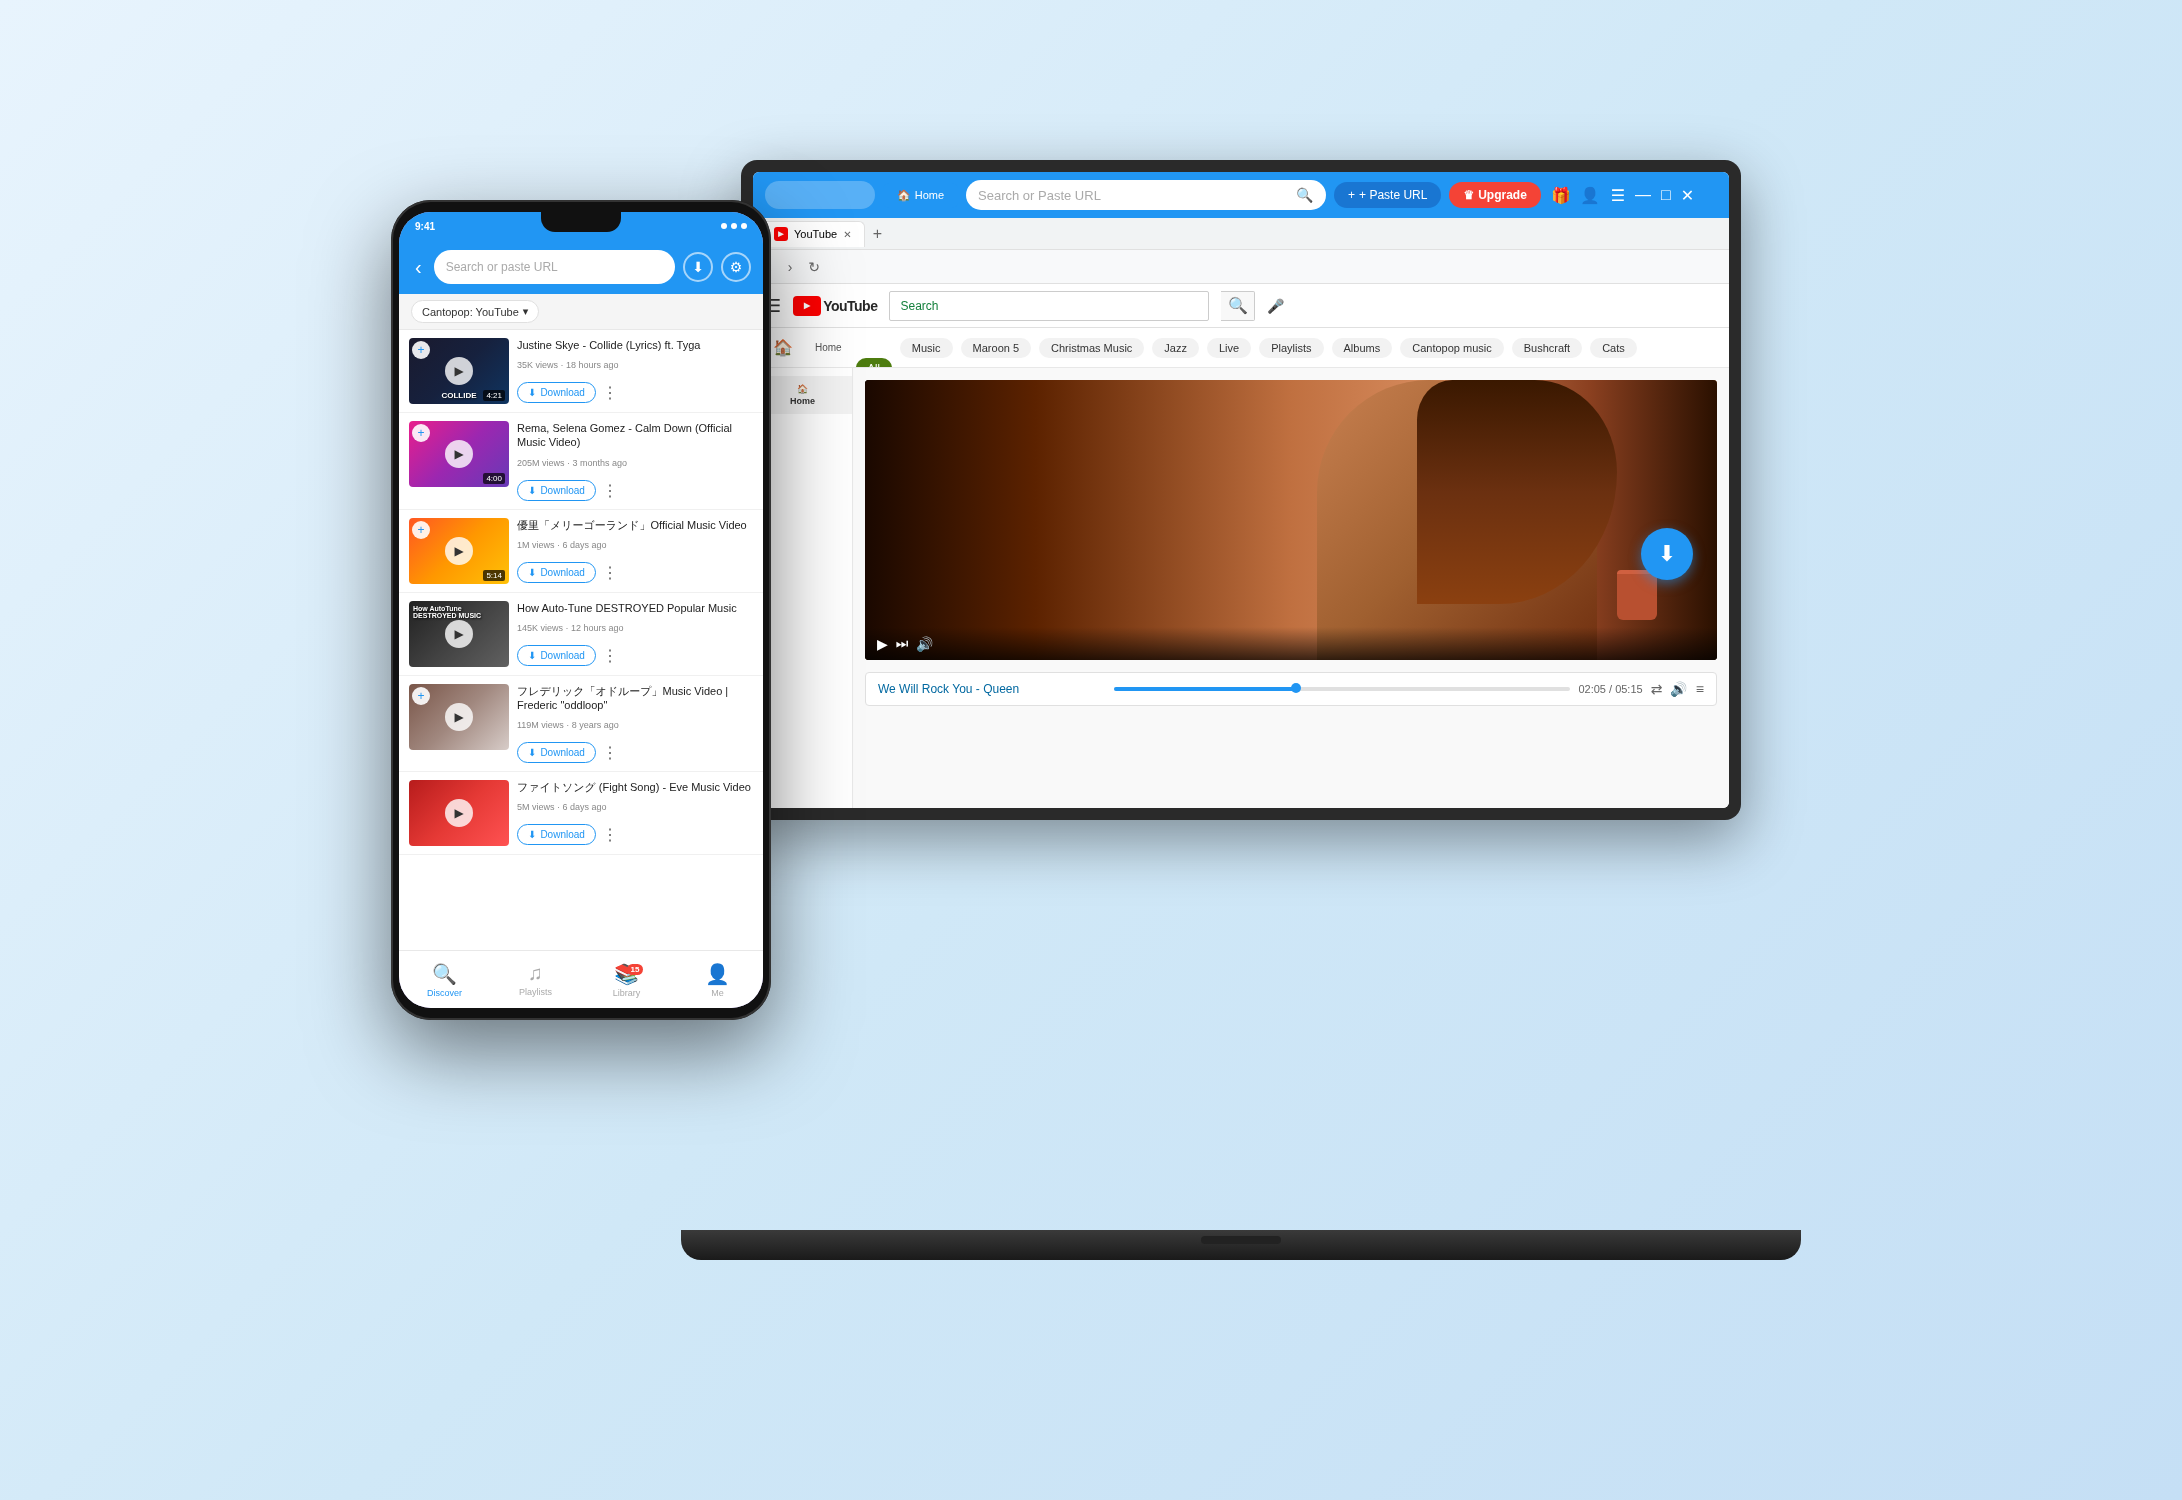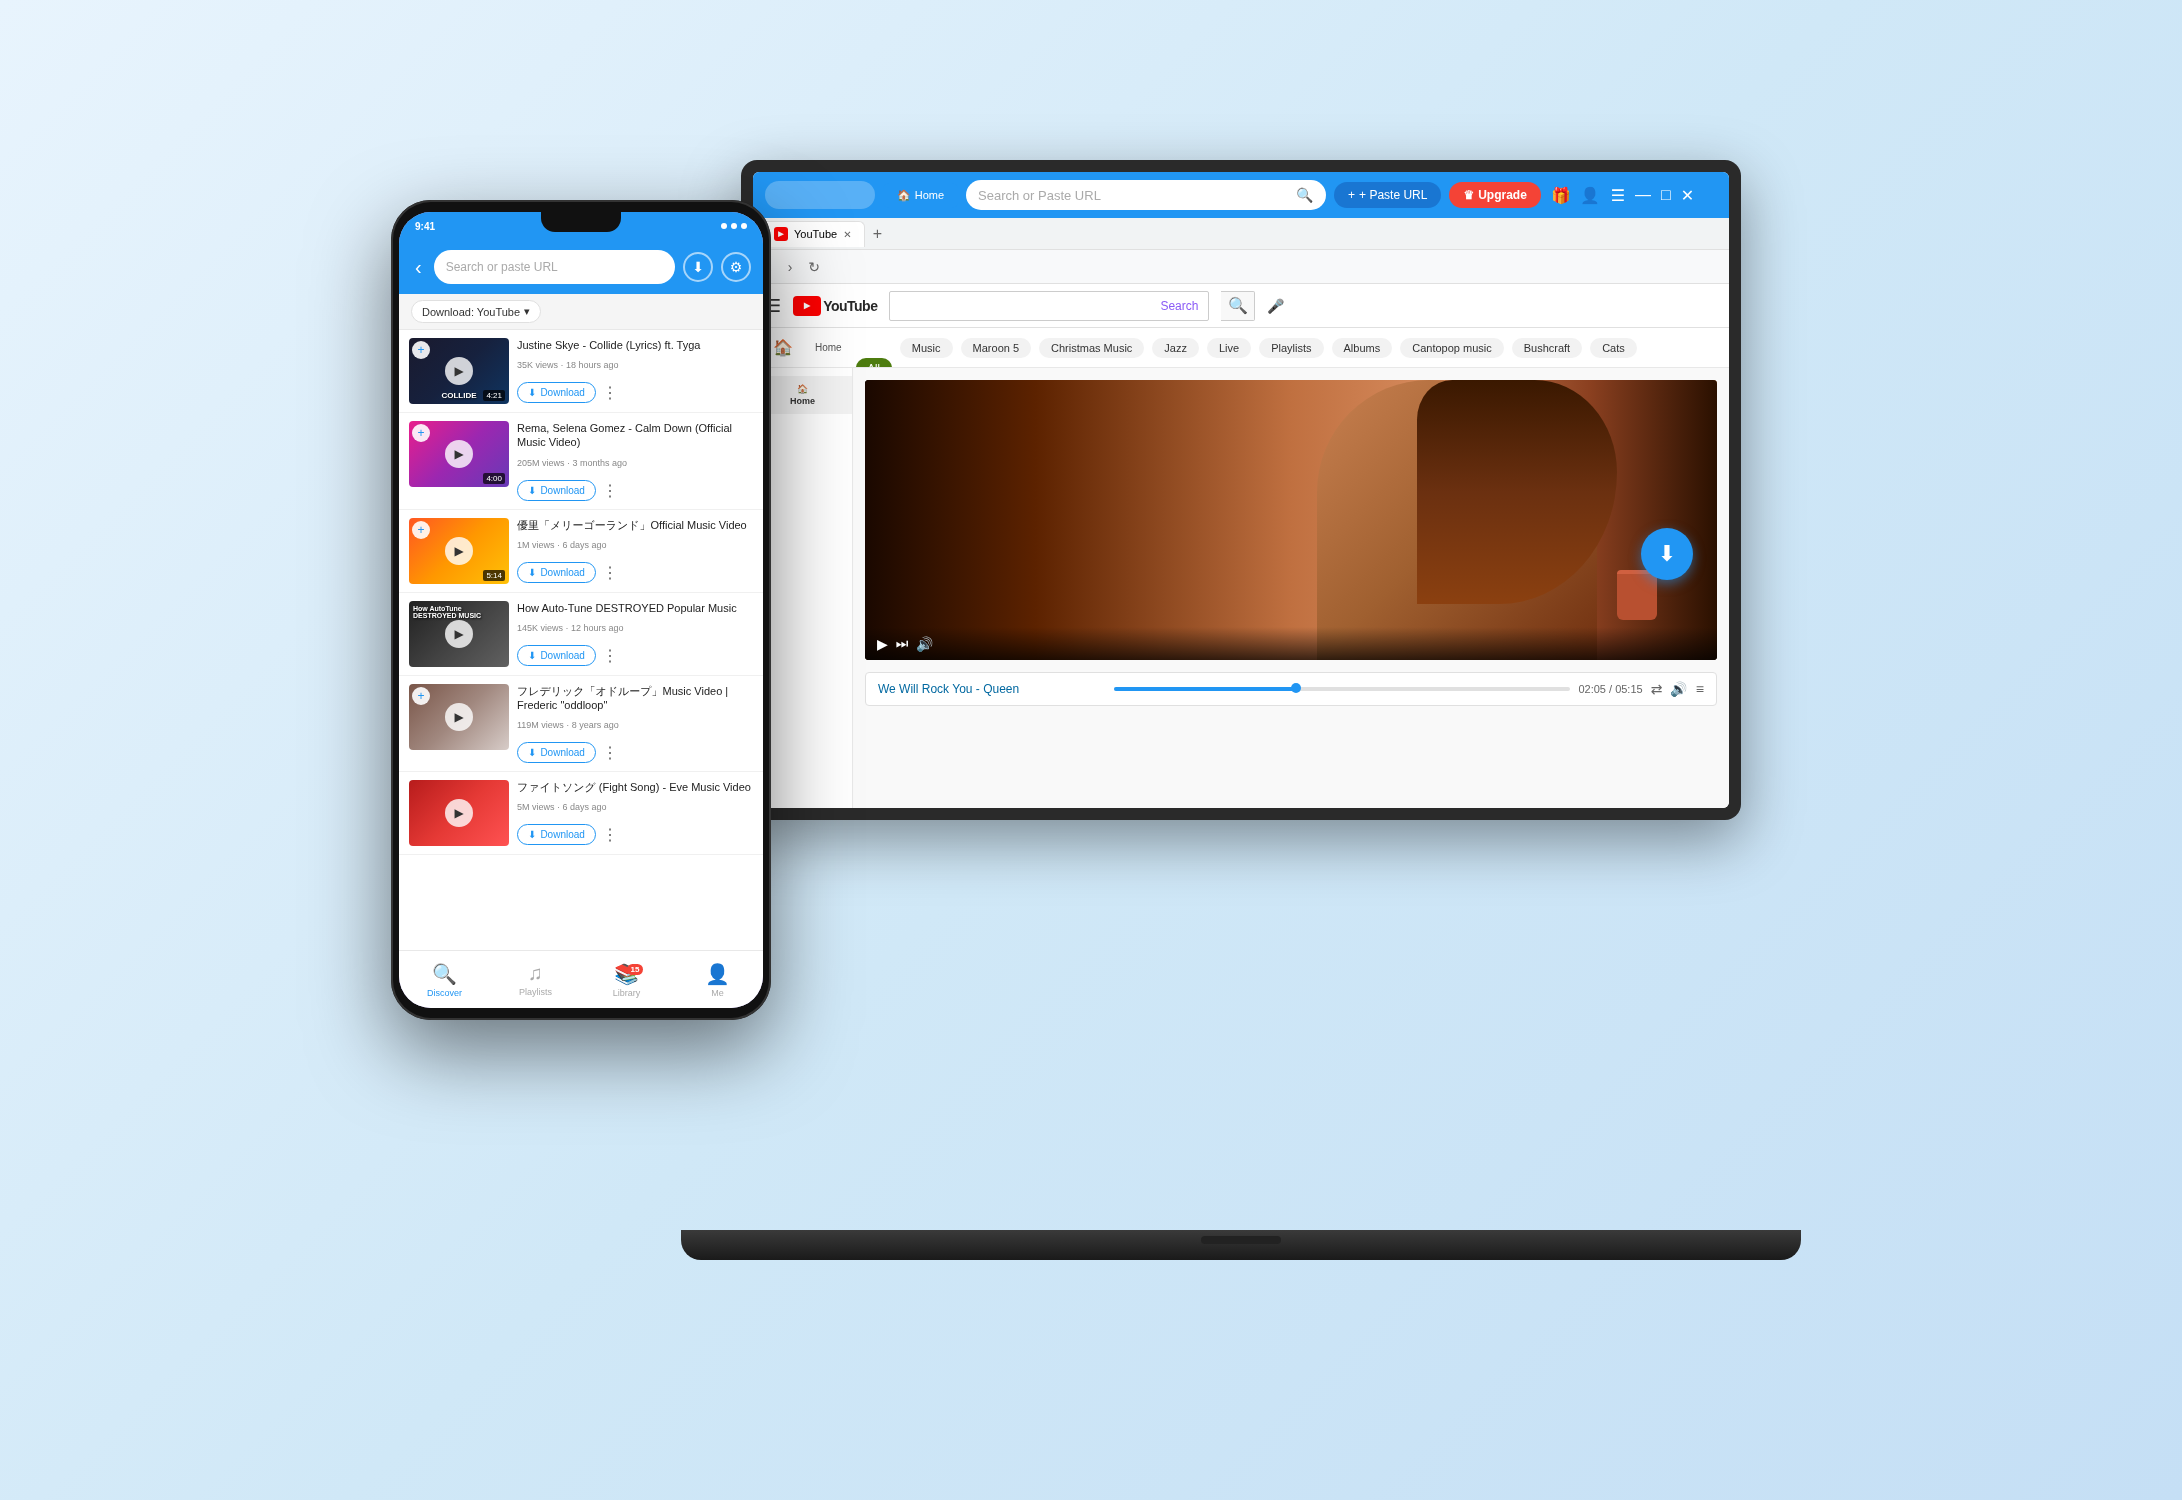--- a/index.html
+++ b/index.html
@@ -269,23 +269,22 @@
 
     .yt-search-bar {
       flex: 1;
       height: 30px;
       border: 1px solid #ccc;
       border-radius: 2px;
       display: flex;
       align-items: center;
       padding: 0 10px;
       font-size: 12px;
-      color: #8b5cf6;
+      color: #15803d;
       max-width: 320px;
-      justify-content: flex-end;
     }
 
     .yt-search-btn {
       width: 34px;
       height: 30px;
       background: #f8f8f8;
       border: 1px solid #ccc;
       border-left: none;
       border-radius: 0 2px 2px 0;
       display: flex;
@@ -1050,21 +1049,21 @@
             <span>Search or paste URL</span>
           </div>
           <div class="phone-header-icons">
             <div class="phone-header-icon">⬇</div>
             <div class="phone-header-icon">⚙</div>
           </div>
         </div>
 
         <div class="sources-bar">
           <div class="sources-btn">
-            <span>Download: YouTube</span>
+            <span>Cantopop: YouTube</span>
             <span>▾</span>
           </div>
         </div>
 
         <div class="video-list">
 
           <div class="video-item">
             <div class="video-thumbnail thumb-collide">
               <div class="thumb-add-btn">+</div>
               <div class="thumb-overlay">

